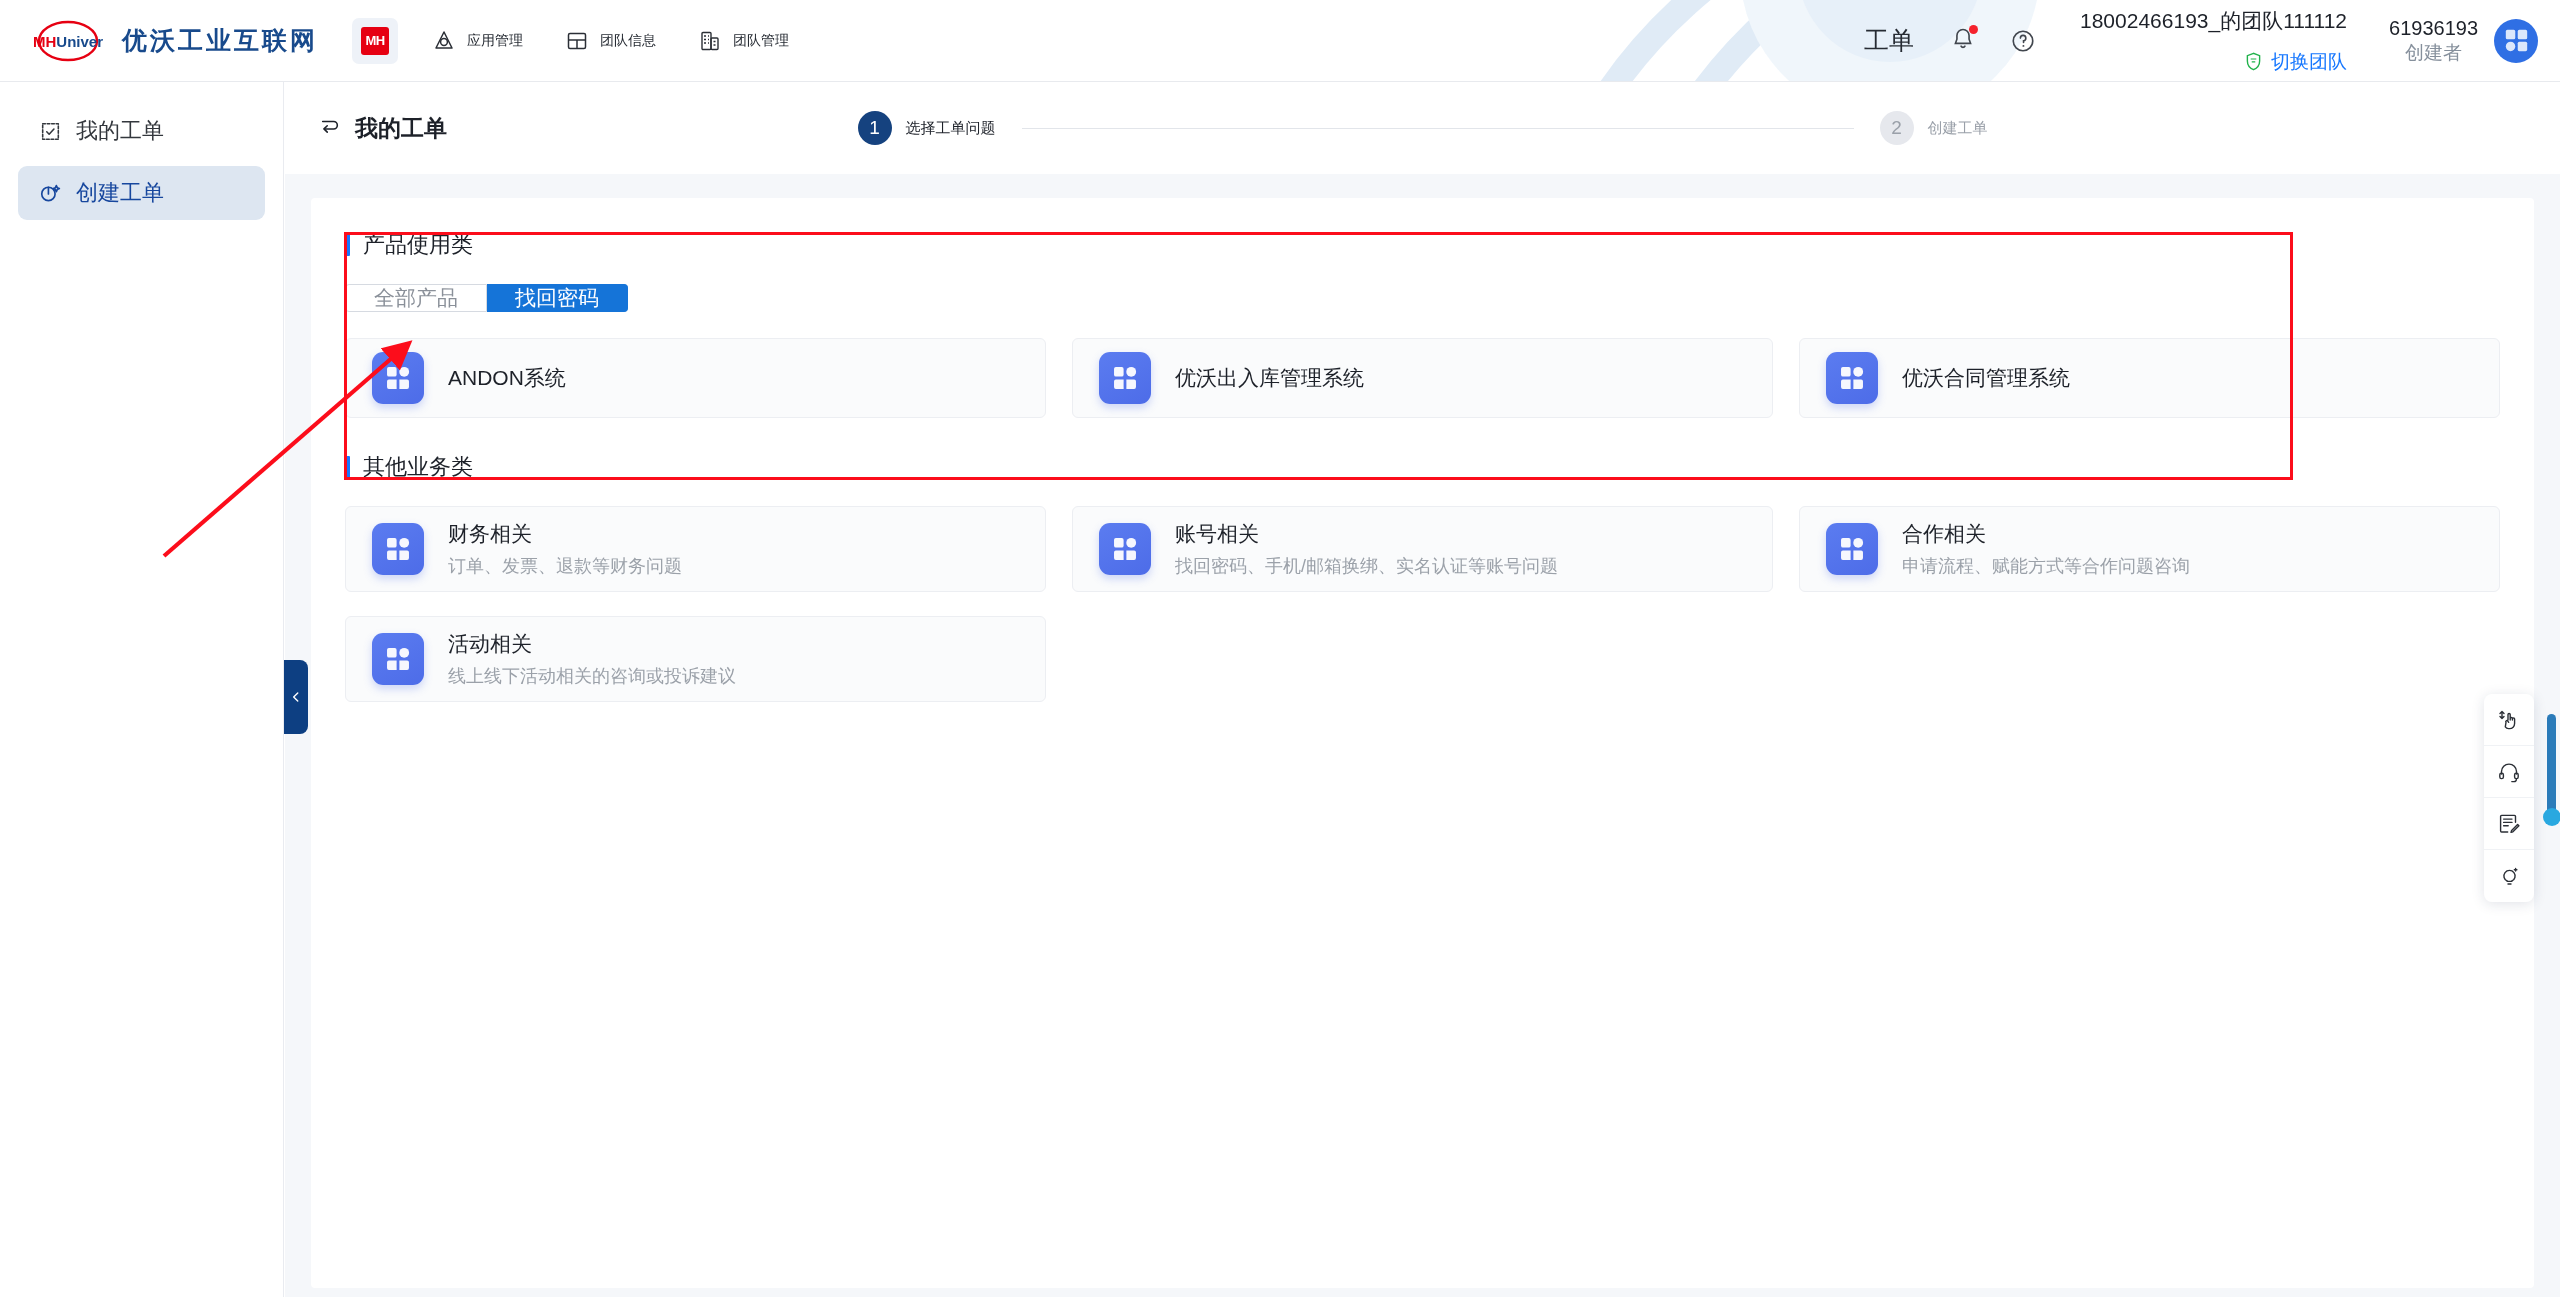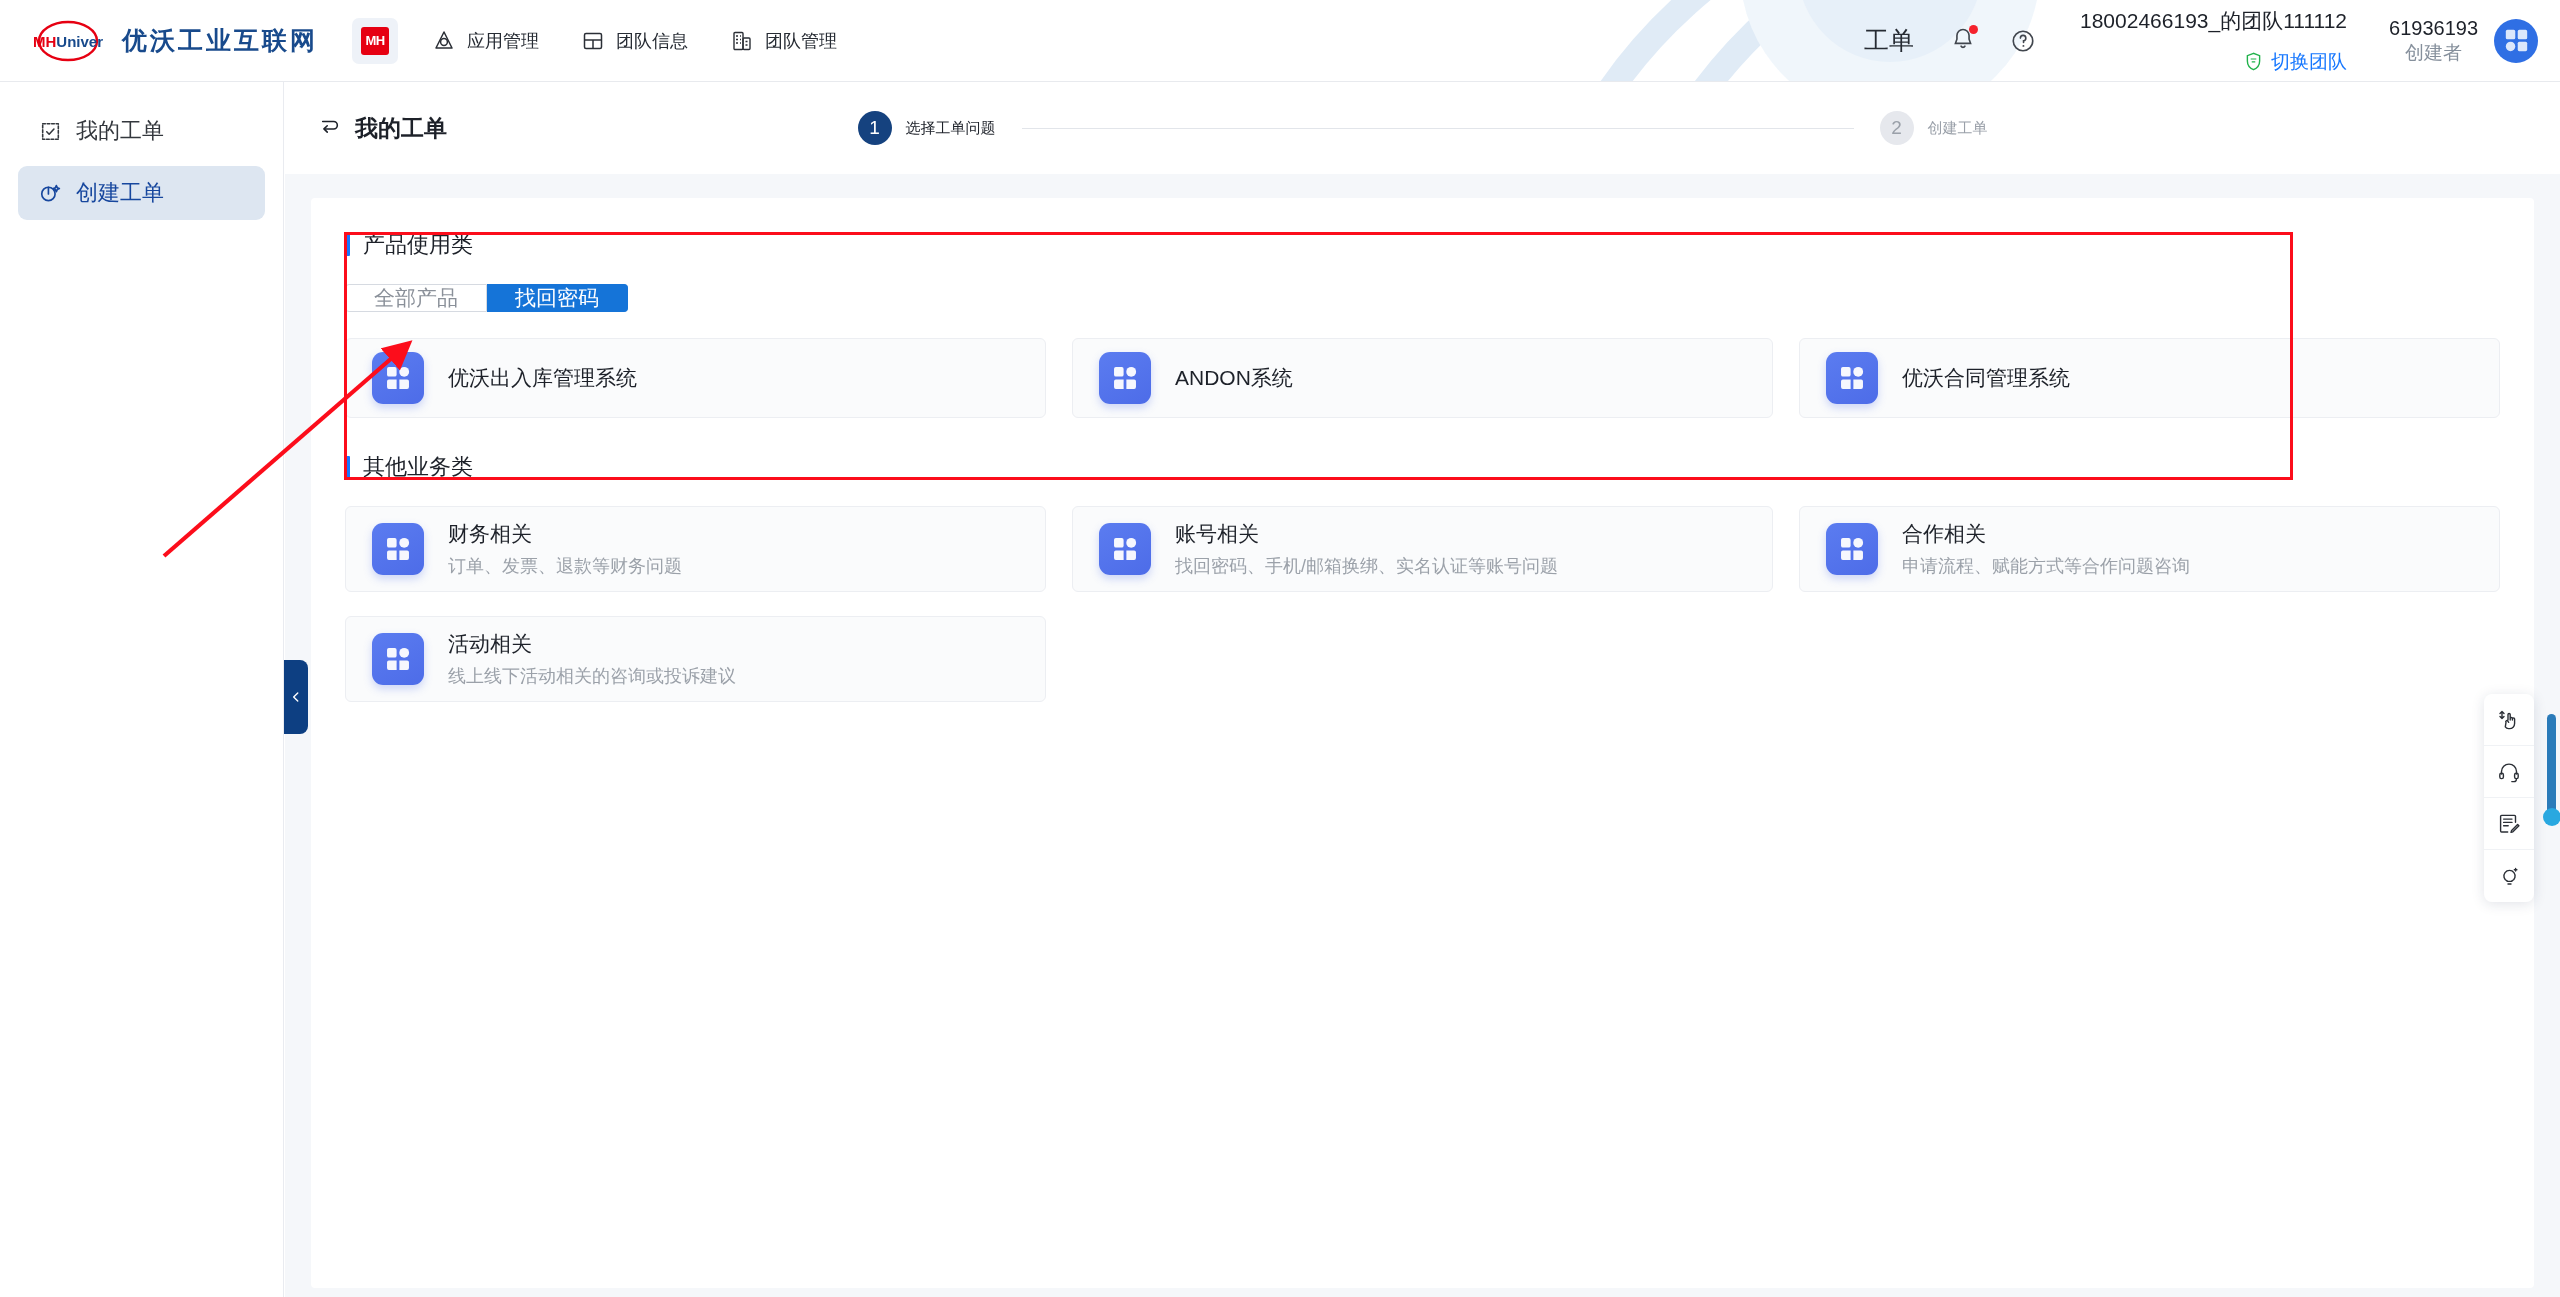--- a/index.html
+++ b/index.html
@@ -32,21 +32,21 @@
     margin-left: 34px; z-index: 2;
   }
   .app-badge-inner {
     width: 28px; height: 28px; background: #e60012; border-radius: 3px;
     color: #fff; font-size: 13px; font-weight: bold; letter-spacing: -.5px;
     display: flex; align-items: center; justify-content: center;
   }
   .nav { display: flex; align-items: center; margin-left: 34px; z-index: 2; }
   .nav-item {
     display: flex; align-items: center; gap: 11px; margin-right: 42px;
-    font-size: 18px; color: #262b33; white-space: nowrap; cursor: pointer;
+    font-size: 14px; color: #262b33; white-space: nowrap; cursor: pointer;
   }
   .nav-item .ic { width: 24px; height: 24px; display: block; flex: none; }
 
   .header-right {
     margin-left: auto; display: flex; align-items: center;
     margin-right: 22px; z-index: 3;
   }
   .hr-text { font-size: 25px; color: #262b33; white-space: nowrap; margin-left: 32px; }
   .bell-wrap { position: relative; margin: 0 34px 0 36px; cursor: pointer; }
   .bell-dot {
@@ -360,35 +360,35 @@
         <div class="card">
           <span class="card-icon">
             <svg width="28" height="28" viewBox="0 0 24 24" fill="#ffffff" opacity=".95">
               <rect x="2.6" y="2.6" width="8.2" height="8.2" rx="1.6"></rect>
               <circle cx="17.3" cy="6.7" r="4.2"></circle>
               <path d="M2.6 14.8a1.6 1.6 0 0 1 1.6-1.6h6.6v8.2H4.2a1.6 1.6 0 0 1-1.6-1.6z"></path>
               <path d="M13.2 13.2h6.6a1.6 1.6 0 0 1 1.6 1.6v5a1.6 1.6 0 0 1-1.6 1.6h-6.6z"></path>
             </svg>
           </span>
           <div class="card-txt">
+            <span class="card-title">ANDON系统</span>
+          </div>
+        </div>
+
+        <div class="card">
+          <span class="card-icon">
+            <svg width="28" height="28" viewBox="0 0 24 24" fill="#ffffff" opacity=".95">
+              <rect x="2.6" y="2.6" width="8.2" height="8.2" rx="1.6"></rect>
+              <circle cx="17.3" cy="6.7" r="4.2"></circle>
+              <path d="M2.6 14.8a1.6 1.6 0 0 1 1.6-1.6h6.6v8.2H4.2a1.6 1.6 0 0 1-1.6-1.6z"></path>
+              <path d="M13.2 13.2h6.6a1.6 1.6 0 0 1 1.6 1.6v5a1.6 1.6 0 0 1-1.6 1.6h-6.6z"></path>
+            </svg>
+          </span>
+          <div class="card-txt">
             <span class="card-title">优沃出入库管理系统</span>
-          </div>
-        </div>
-
-        <div class="card">
-          <span class="card-icon">
-            <svg width="28" height="28" viewBox="0 0 24 24" fill="#ffffff" opacity=".95">
-              <rect x="2.6" y="2.6" width="8.2" height="8.2" rx="1.6"></rect>
-              <circle cx="17.3" cy="6.7" r="4.2"></circle>
-              <path d="M2.6 14.8a1.6 1.6 0 0 1 1.6-1.6h6.6v8.2H4.2a1.6 1.6 0 0 1-1.6-1.6z"></path>
-              <path d="M13.2 13.2h6.6a1.6 1.6 0 0 1 1.6 1.6v5a1.6 1.6 0 0 1-1.6 1.6h-6.6z"></path>
-            </svg>
-          </span>
-          <div class="card-txt">
-            <span class="card-title">ANDON系统</span>
           </div>
         </div>
 
         <div class="card">
           <span class="card-icon">
             <svg width="28" height="28" viewBox="0 0 24 24" fill="#ffffff" opacity=".95">
               <rect x="2.6" y="2.6" width="8.2" height="8.2" rx="1.6"></rect>
               <circle cx="17.3" cy="6.7" r="4.2"></circle>
               <path d="M2.6 14.8a1.6 1.6 0 0 1 1.6-1.6h6.6v8.2H4.2a1.6 1.6 0 0 1-1.6-1.6z"></path>
               <path d="M13.2 13.2h6.6a1.6 1.6 0 0 1 1.6 1.6v5a1.6 1.6 0 0 1-1.6 1.6h-6.6z"></path>

